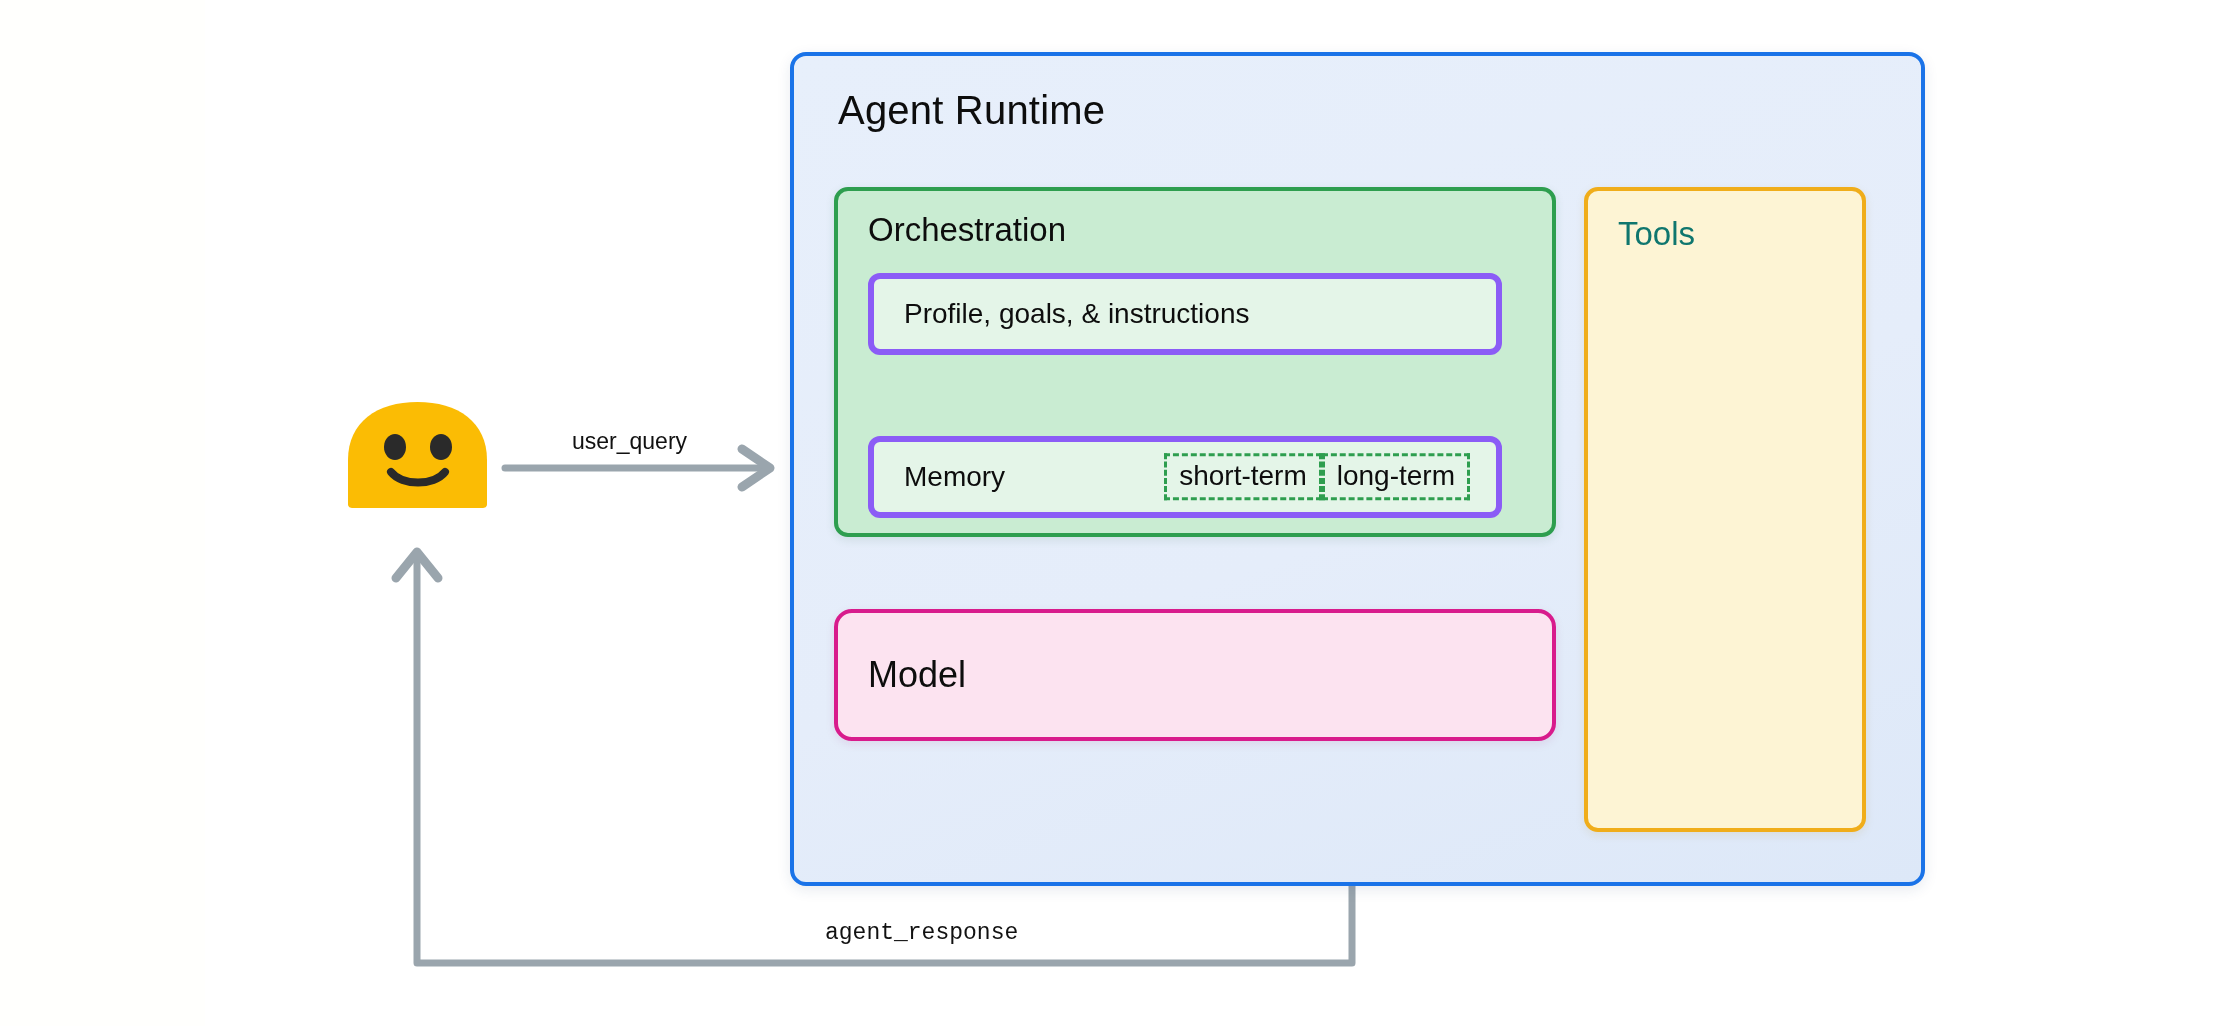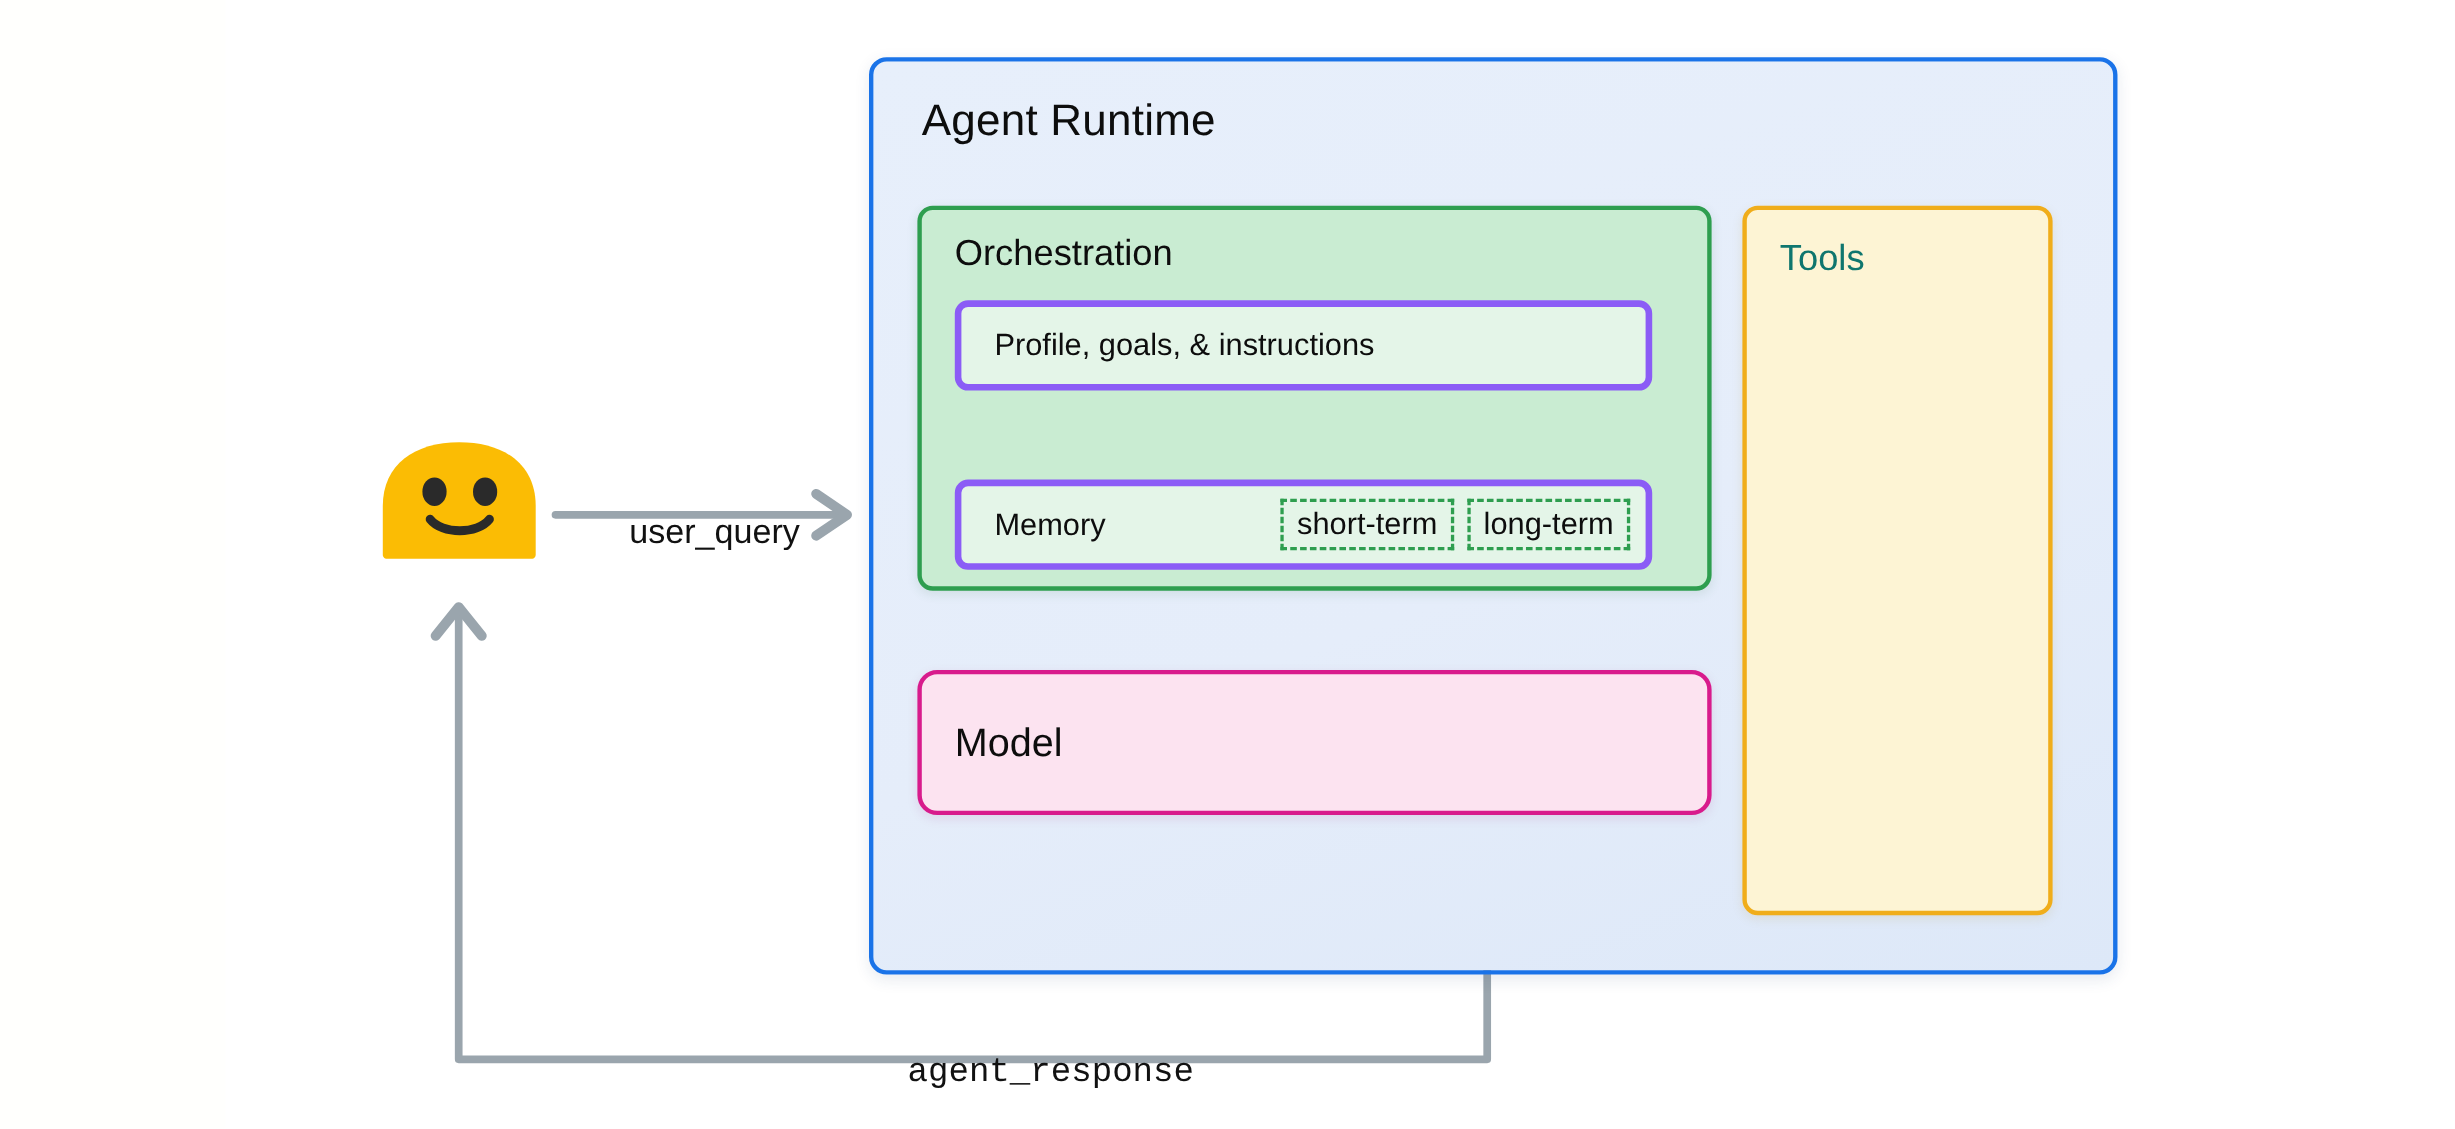--- a/index.html
+++ b/index.html
@@ -60,22 +60,22 @@
   }
   .sub.s1{top:82px;}
   .sub.s2{top:200px;}
   .sub.s3{top:318px;}
   
   .sub.s1{top:82px;}
   .sub.s2{top:200px;margin-top:45px;}
   .sub.s3{top:318px;}
 
   .mem-tags{
-    position:absolute;right:14px;top:50%;transform:translateY(-50%);
-    display:flex;gap:12px;
+    position:absolute;right:26px;top:50%;transform:translateY(-50%);
+    display:flex;
   }
   .tag{
     border:3px dashed #2e9e4f;
     padding:5px 12px 7px 12px;
     font-size:28px;color:#0d0d0d;white-space:nowrap;line-height:1.05;
   }
 
   
   .model{
     position:absolute;left:40px;top:553px;width:722px;height:132px;
@@ -102,21 +102,21 @@
   .tools-title{
     position:absolute;left:30px;top:24px;
     font-size:33px;color:#0f766e;
   }
 
   
   .avatar{position:absolute;left:346px;top:400px;width:143px;height:110px;}
 
   
   .edge-label{
-    position:absolute;font-size:31px;color:#111;white-space:nowrap;margin-top:38px;
+    position:absolute;font-size:23px;color:#111;white-space:nowrap;
   }
   .lbl-user-query{left:572px;top:428px;}
   .lbl-agent-response{left:825px;top:920px;font-family:Liberation Mono, monospace;}
 
   svg.wires{position:absolute;left:0;top:0;width:2232px;height:1026px;overflow:visible;}
 </style>
 </head>
 <body>
 
 <div id="canvas">

